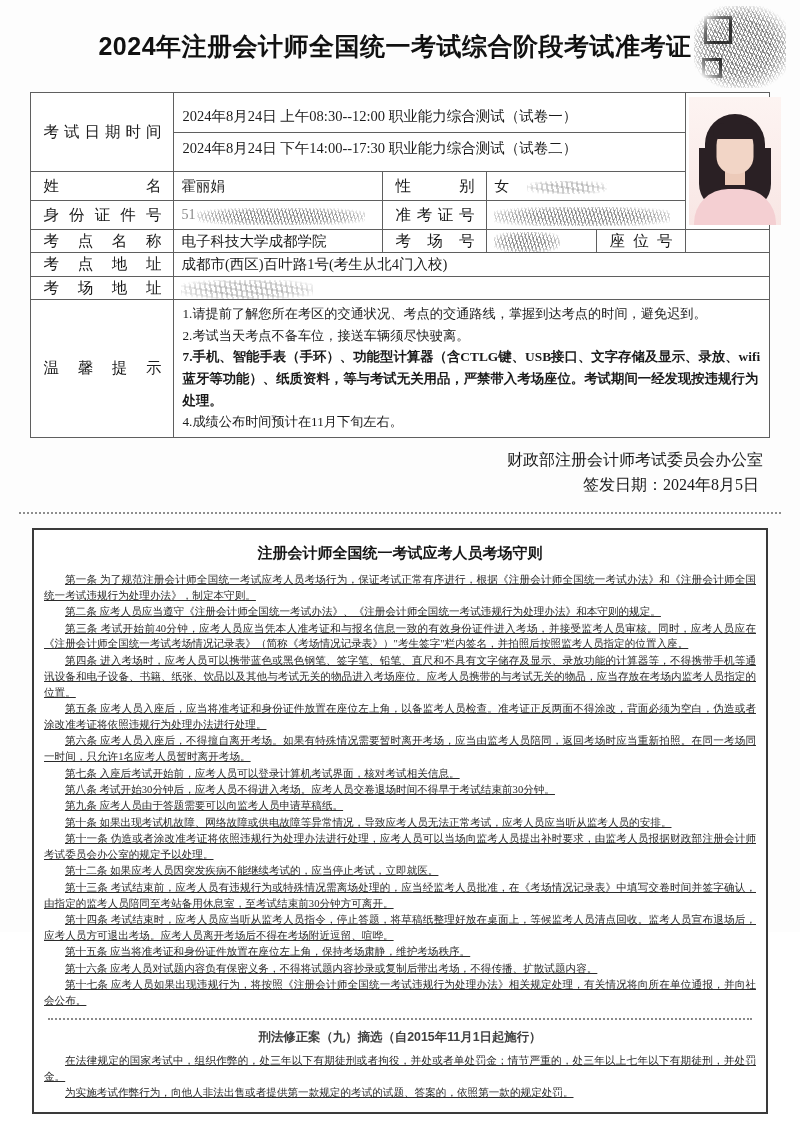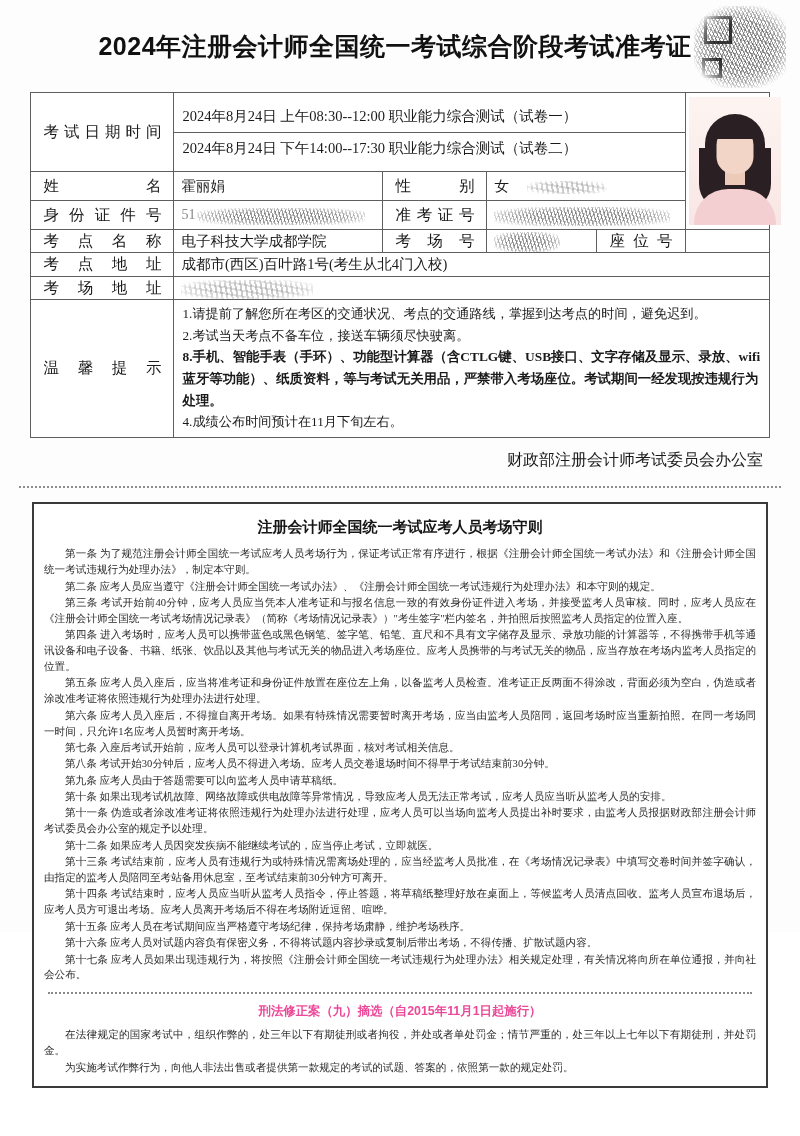--- a/index.html
+++ b/index.html
@@ -197,32 +197,33 @@
     margin: 2px 0 9px 0;
     color:#151515;
   }
   .rule-p {
     font-size: 10.6px;
     line-height: 1.5;
     text-indent: 21px;
     margin: 0 0 0.5px 0;
     text-align: justify;
     color: #2b2b2b;
+    text-decoration: underline;
   }
   .crim-divider {
     border-top: 2px dotted #8a8a8a;
     margin: 9px 4px 9px 4px;
   }
   .crim-title {
     text-align: center;
     font-weight: bold;
     font-size: 12.4px;
     font-family: "Liberation Sans","DejaVu Sans",sans-serif;
     margin: 2px 0 7px 0;
-    color:#ec4899;
+    color:#404040;
   }
 </style>
 </head>
 <body>
 
 <div class="page">
 
   <div class="title-wrap">
     <div class="doc-title">2024年注册会计师全国统一考试综合阶段考试准考证</div>
     <div class="qr-scribble">
@@ -301,29 +302,30 @@
       <td colspan="5">
         <span class="smudge smudge-soft" style="width:132px;height:19px;"></span>
       </td>
     </tr>
 
     <tr>
       <td class="lbl">温馨提示</td>
       <td class="tips-cell" colspan="5">
         <div class="tip-line">1.请提前了解您所在考区的交通状况、考点的交通路线，掌握到达考点的时间，避免迟到。</div>
         <div class="tip-line">2.考试当天考点不备车位，接送车辆须尽快驶离。</div>
-        <div class="tip-bold">8.手机、智能手表（手环）、功能型计算器（含CTLG键、USB接口、文字存储及显示、录放、wifi蓝牙等功能）、纸质资料，等与考试无关用品，严禁带入考场座位。考试期间一经发现按违规行为处理。</div>
+        <div class="tip-bold">7.手机、智能手表（手环）、功能型计算器（含CTLG键、USB接口、文字存储及显示、录放、wifi蓝牙等功能）、纸质资料，等与考试无关用品，严禁带入考场座位。考试期间一经发现按违规行为处理。</div>
         <div class="tip-line">4.成绩公布时间预计在11月下旬左右。</div>
       </td>
     </tr>
   </tbody>
     </table>
 
   <div class="sign-block">
     <div>财政部注册会计师考试委员会办公室</div>
+    <div class="sign-date">签发日期：2024年8月5日</div>
   </div>
 
   <div class="divider"></div>
 
   <div class="rules-box">
     <div class="rules-title">注册会计师全国统一考试应考人员考场守则</div>
 
     <p class="rule-p">第一条 为了规范注册会计师全国统一考试应考人员考场行为，保证考试正常有序进行，根据《注册会计师全国统一考试办法》和《注册会计师全国统一考试违规行为处理办法》，制定本守则。</p>
     <p class="rule-p">第二条 应考人员应当遵守《注册会计师全国统一考试办法》、《注册会计师全国统一考试违规行为处理办法》和本守则的规定。</p>
     <p class="rule-p">第三条 考试开始前40分钟，应考人员应当凭本人准考证和与报名信息一致的有效身份证件进入考场，并接受监考人员审核。同时，应考人员应在《注册会计师全国统一考试考场情况记录表》（简称《考场情况记录表》）"考生签字"栏内签名，并拍照后按照监考人员指定的位置入座。</p>
@@ -331,21 +333,21 @@
     <p class="rule-p">第五条 应考人员入座后，应当将准考证和身份证件放置在座位左上角，以备监考人员检查。准考证正反两面不得涂改，背面必须为空白，伪造或者涂改准考证将依照违规行为处理办法进行处理。</p>
     <p class="rule-p">第六条 应考人员入座后，不得擅自离开考场。如果有特殊情况需要暂时离开考场，应当由监考人员陪同，返回考场时应当重新拍照。在同一考场同一时间，只允许1名应考人员暂时离开考场。</p>
     <p class="rule-p">第七条 入座后考试开始前，应考人员可以登录计算机考试界面，核对考试相关信息。</p>
     <p class="rule-p">第八条 考试开始30分钟后，应考人员不得进入考场。应考人员交卷退场时间不得早于考试结束前30分钟。</p>
     <p class="rule-p">第九条 应考人员由于答题需要可以向监考人员申请草稿纸。</p>
     <p class="rule-p">第十条 如果出现考试机故障、网络故障或供电故障等异常情况，导致应考人员无法正常考试，应考人员应当听从监考人员的安排。</p>
     <p class="rule-p">第十一条 伪造或者涂改准考证将依照违规行为处理办法进行处理，应考人员可以当场向监考人员提出补时要求，由监考人员报据财政部注册会计师考试委员会办公室的规定予以处理。</p>
     <p class="rule-p">第十二条 如果应考人员因突发疾病不能继续考试的，应当停止考试，立即就医。</p>
     <p class="rule-p">第十三条 考试结束前，应考人员有违规行为或特殊情况需离场处理的，应当经监考人员批准，在《考场情况记录表》中填写交卷时间并签字确认，由指定的监考人员陪同至考站备用休息室，至考试结束前30分钟方可离开。</p>
     <p class="rule-p">第十四条 考试结束时，应考人员应当听从监考人员指令，停止答题，将草稿纸整理好放在桌面上，等候监考人员清点回收。监考人员宣布退场后，应考人员方可退出考场。应考人员离开考场后不得在考场附近逗留、喧哗。</p>
-    <p class="rule-p">第十五条 应考人员在考试期间应当严格遵守考场纪律，保持考场肃静，维护考场秩序。</p>
+    <p class="rule-p">第十五条 应当将准考证和身份证件放置在座位左上角，保持考场肃静，维护考场秩序。</p>
     <p class="rule-p">第十六条 应考人员对试题内容负有保密义务，不得将试题内容抄录或复制后带出考场，不得传播、扩散试题内容。</p>
     <p class="rule-p">第十七条 应考人员如果出现违规行为，将按照《注册会计师全国统一考试违规行为处理办法》相关规定处理，有关情况将向所在单位通报，并向社会公布。</p>
 
     <div class="crim-divider"></div>
 
     <div class="crim-title">刑法修正案（九）摘选（自2015年11月1日起施行）</div>
     <p class="rule-p">在法律规定的国家考试中，组织作弊的，处三年以下有期徒刑或者拘役，并处或者单处罚金；情节严重的，处三年以上七年以下有期徒刑，并处罚金。</p>
     <p class="rule-p">为实施考试作弊行为，向他人非法出售或者提供第一款规定的考试的试题、答案的，依照第一款的规定处罚。</p>
 
   </div>

